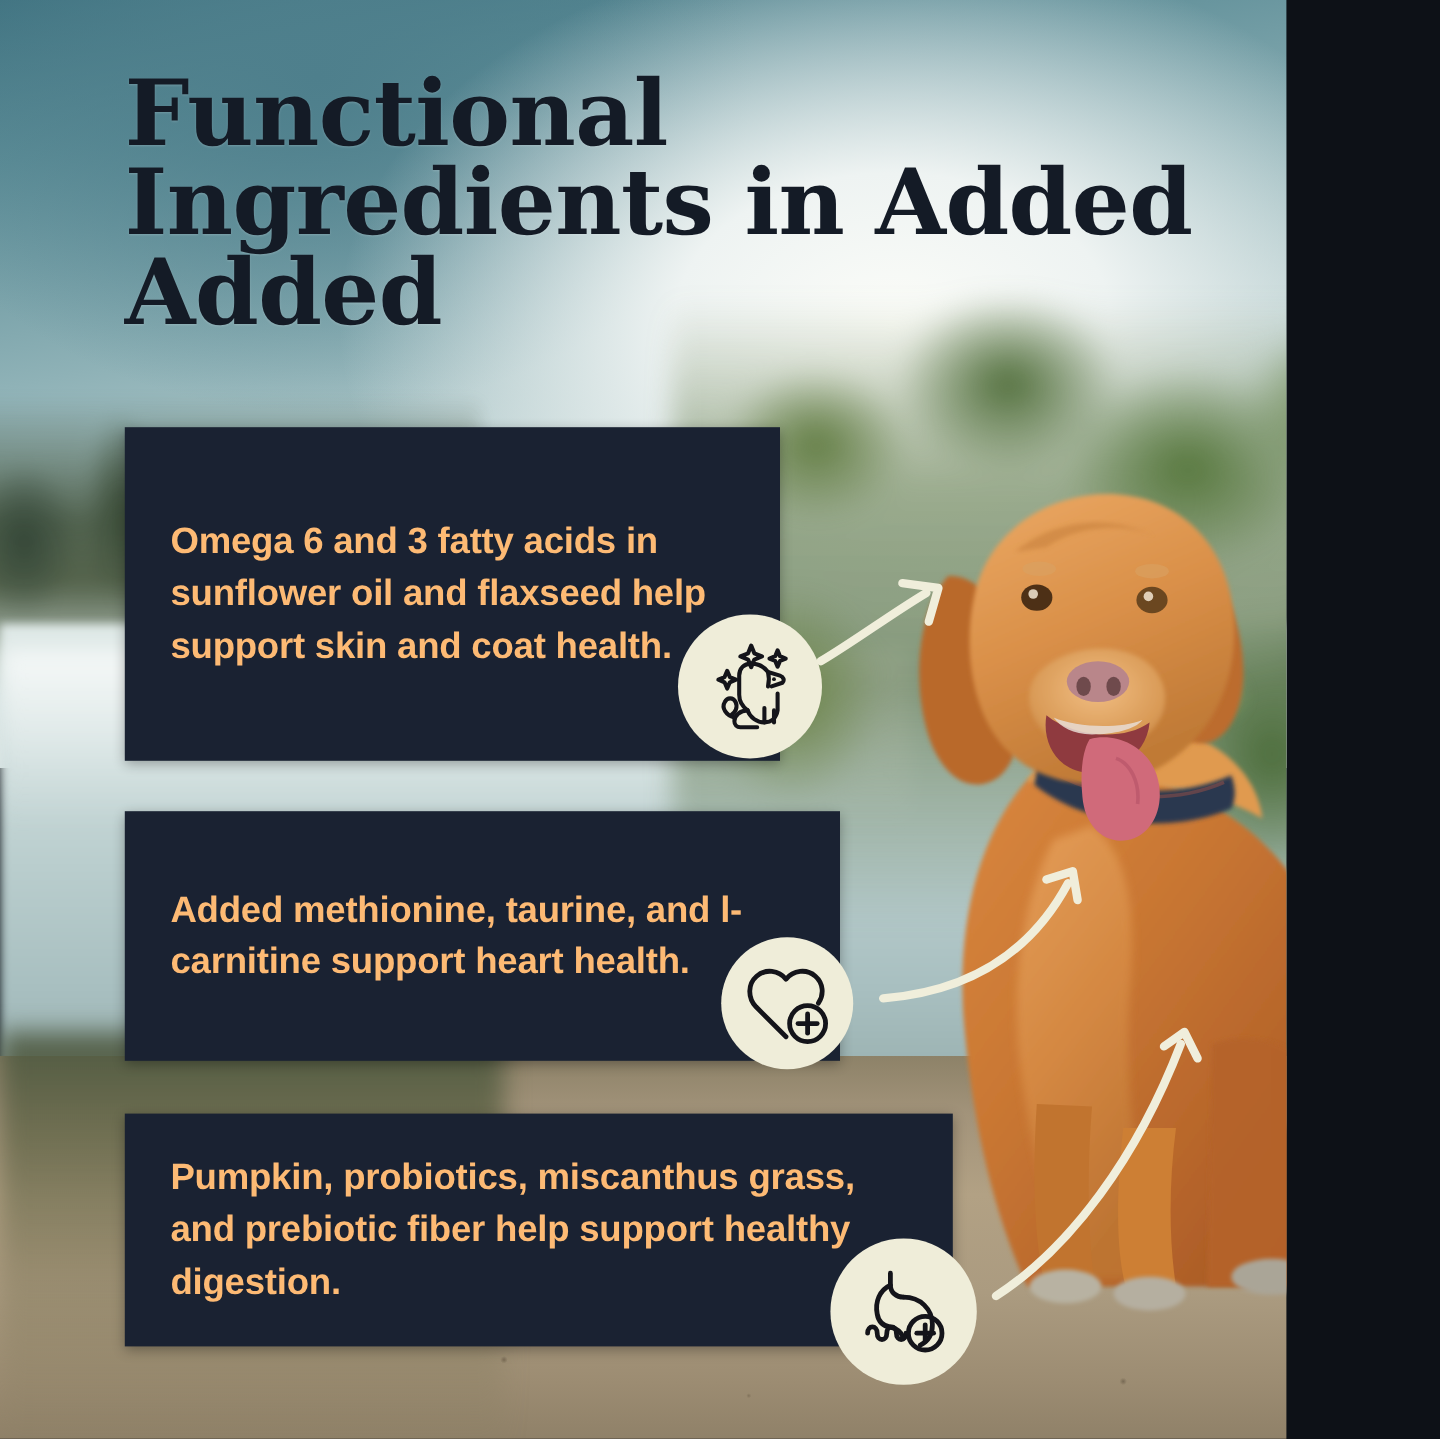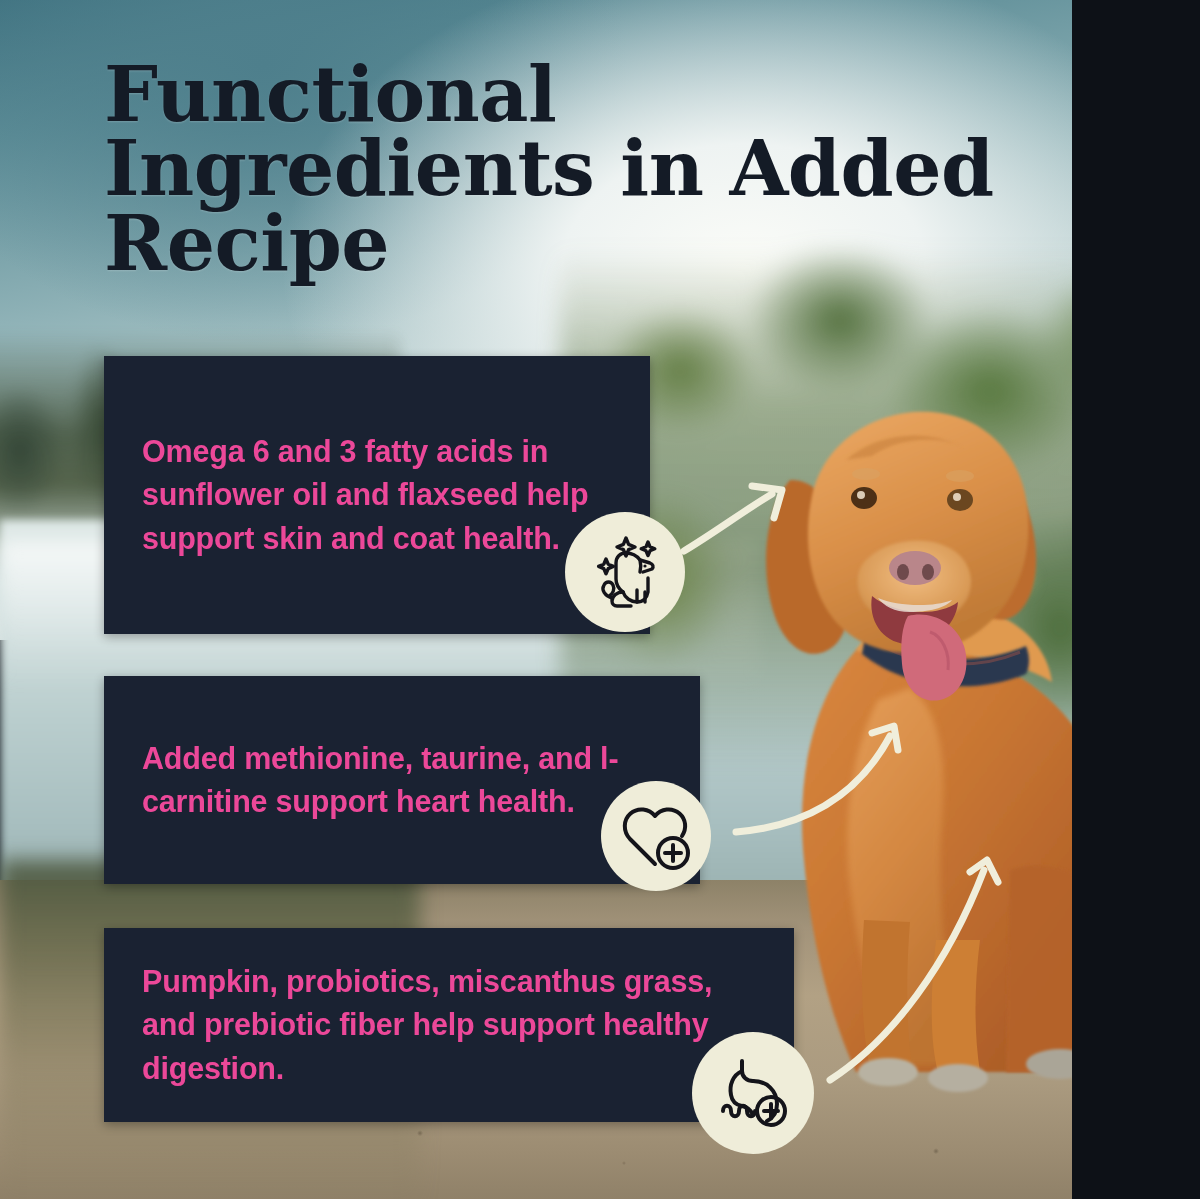--- a/index.html
+++ b/index.html
@@ -127,21 +127,21 @@
 
   
   .card{
     position:absolute;
     background:#1a2232;
     box-shadow:0 3px 10px rgba(0,0,0,.32);
     display:flex;
     align-items:center;
   }
   .card p{
-    color:#ec4899;
+    color:#fdba74;
     font-family:"Liberation Sans", sans-serif;
     font-weight:700;
     font-size:30.5px;
     line-height:1.42;
     letter-spacing:-0.2px;
     padding:0 30px 0 38px;
   }
 
   #card-1{ left:104px; top:356px;  width:546px; height:278px; }
   #card-2{ left:104px; top:676px;  width:596px; height:208px; }
@@ -265,21 +265,21 @@
       <ellipse cx="197" cy="97" rx="4" ry="4" fill="#f3e6d2" opacity=".85"></ellipse>
 
       <ellipse cx="106" cy="74" rx="14" ry="6" fill="#d9a263" opacity=".6"></ellipse>
       <ellipse cx="200" cy="76" rx="14" ry="6" fill="#d9a263" opacity=".6"></ellipse>
     </svg>
   </div>
 
   <div class="headline">
     <div>Functional</div>
     <div>Ingredients in Added</div>
-    <div>Recipe</div>
+    <div>Added</div>
   </div>
 
   <div class="arrows">
     <svg viewBox="0 0 1200 1199" xmlns="http://www.w3.org/2000/svg">
       <g fill="none" stroke="#f0eedb" stroke-width="7" stroke-linecap="round" stroke-linejoin="round">
 
         <path d="M684 551 C714 533 742 512 772 494"></path>
         <path d="M752 486 L782 490 L774 518"></path>
 
         <path d="M736 832 C810 826 860 792 890 736"></path>

